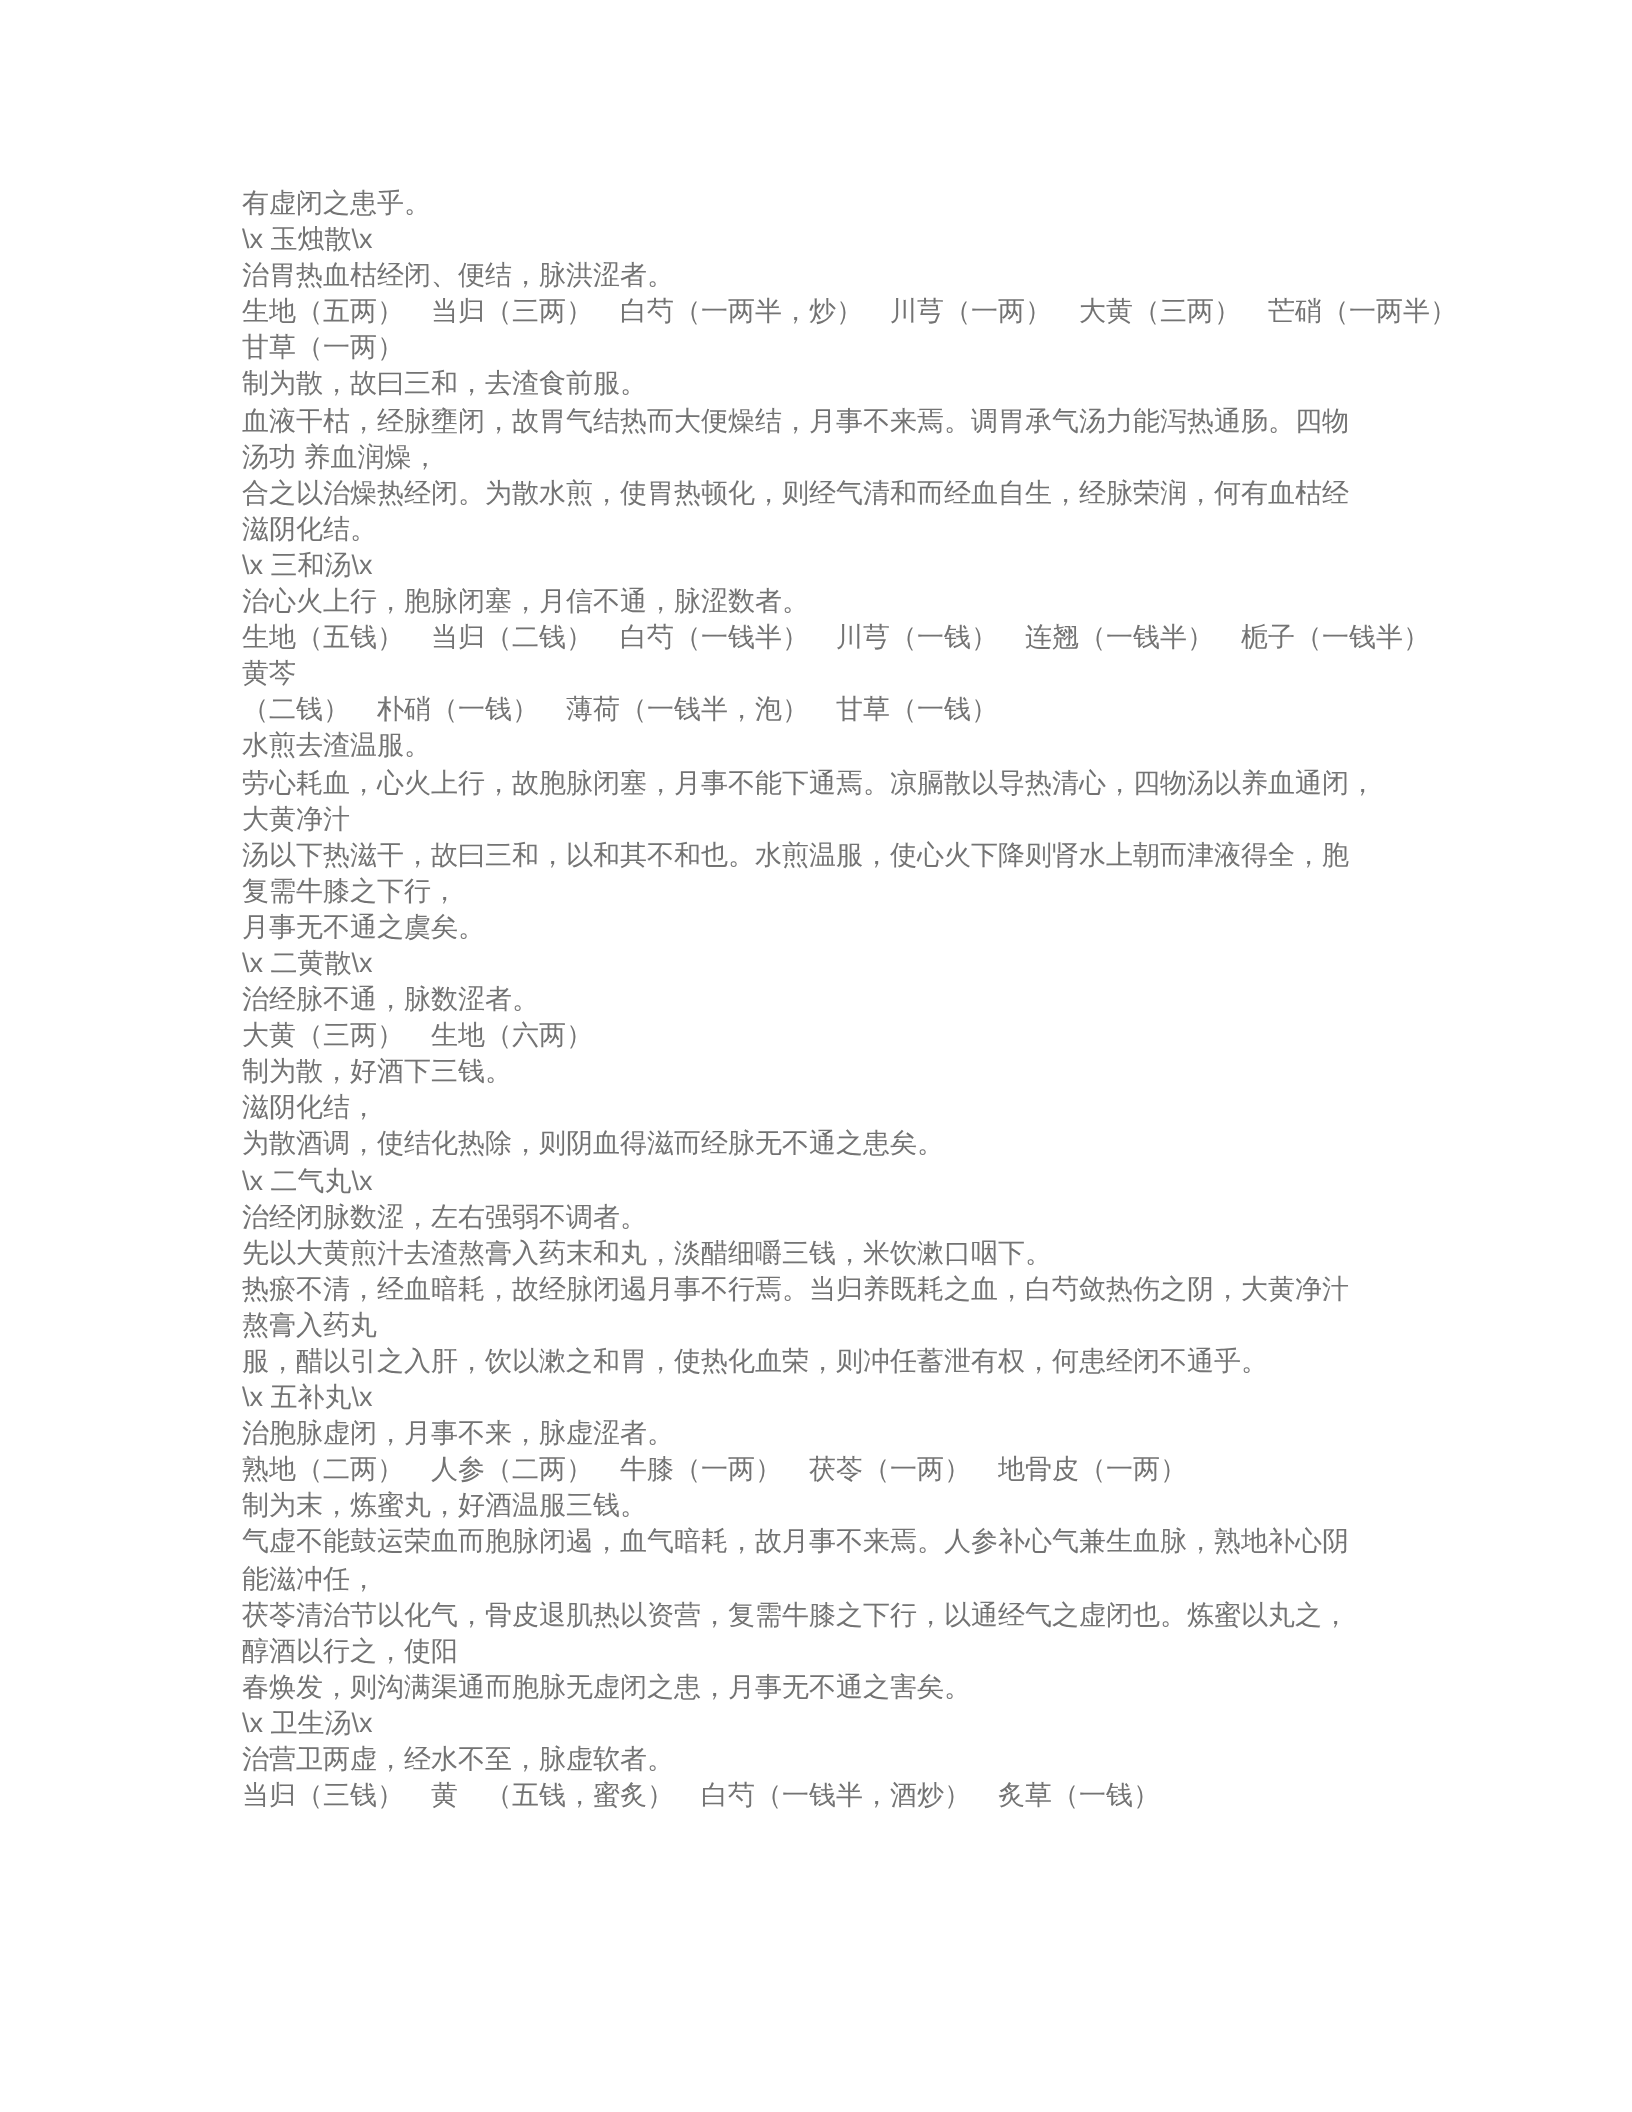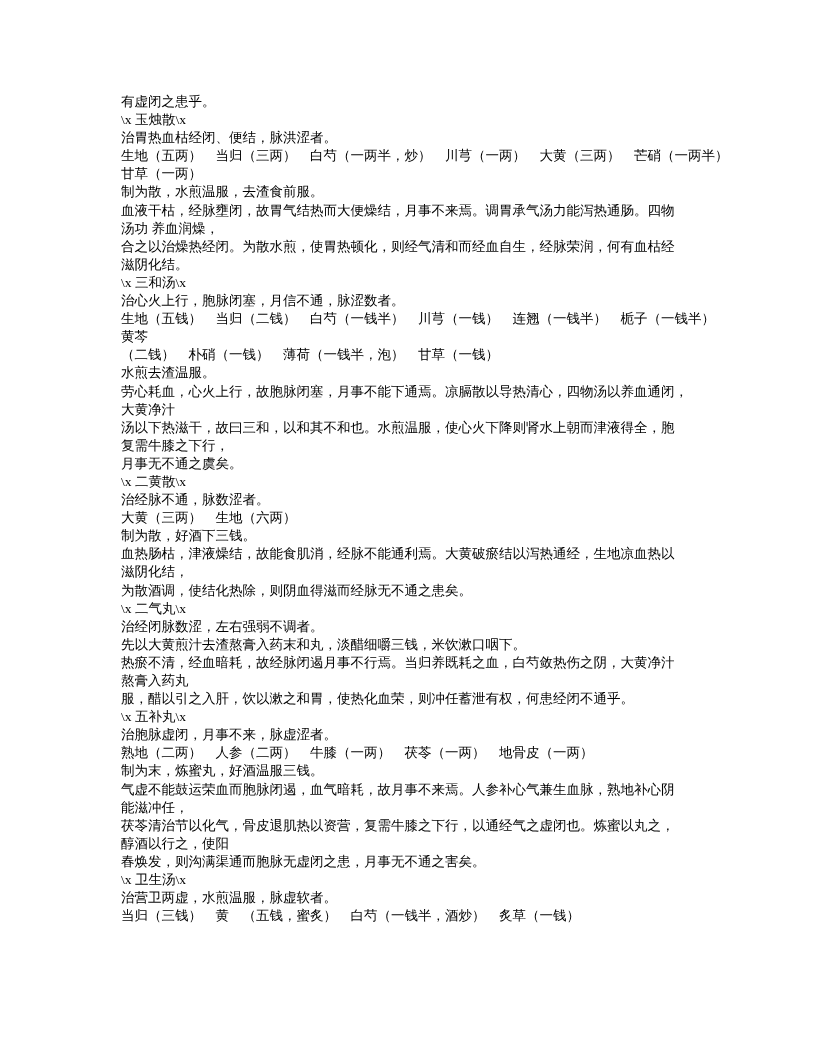--- a/index.html
+++ b/index.html
@@ -2,70 +2,69 @@
 <html><head>
 <meta charset="utf-8">
 <style>
   html, body { margin: 0; padding: 0; background: #ffffff; }
   body { width: 816px; height: 1056px; position: relative; overflow: hidden; }
   .page {
     position: absolute;
     left: 121px;
     top: 93px;
     width: 590px;
-    font-family: Liberation Serif, serif;
+    font-family: Liberation Sans, sans-serif;
     font-size: 13.5px;
     line-height: 18.1px;
-    color: #000000;
+    color: #737373;
   }
   .line { white-space: pre; margin: 0; height: 18.1px; }
 </style>
 </head>
 <body>
 
 <div class="page">
   <p class="line">有虚闭之患乎。</p>
   <p class="line">\x 玉烛散\x</p>
   <p class="line">治胃热血枯经闭、便结，脉洪涩者。</p>
   <p class="line">生地（五两）　当归（三两）　白芍（一两半，炒）　川芎（一两）　大黄（三两）　芒硝（一两半）</p>
   <p class="line">甘草（一两）</p>
-  <p class="line">制为散，水煎温服，去渣食前服。</p>
+  <p class="line">制为散，故曰三和，去渣食前服。</p>
   <p class="line">血液干枯，经脉壅闭，故胃气结热而大便燥结，月事不来焉。调胃承气汤力能泻热通肠。四物</p>
   <p class="line">汤功 养血润燥，</p>
   <p class="line">合之以治燥热经闭。为散水煎，使胃热顿化，则经气清和而经血自生，经脉荣润，何有血枯经</p>
   <p class="line">滋阴化结。</p>
   <p class="line">\x 三和汤\x</p>
   <p class="line">治心火上行，胞脉闭塞，月信不通，脉涩数者。</p>
   <p class="line">生地（五钱）　当归（二钱）　白芍（一钱半）　川芎（一钱）　连翘（一钱半）　栀子（一钱半）</p>
   <p class="line">黄芩</p>
   <p class="line">（二钱）　朴硝（一钱）　薄荷（一钱半，泡）　甘草（一钱）</p>
   <p class="line">水煎去渣温服。</p>
   <p class="line">劳心耗血，心火上行，故胞脉闭塞，月事不能下通焉。凉膈散以导热清心，四物汤以养血通闭，</p>
   <p class="line">大黄净汁</p>
   <p class="line">汤以下热滋干，故曰三和，以和其不和也。水煎温服，使心火下降则肾水上朝而津液得全，胞</p>
   <p class="line">复需牛膝之下行，</p>
   <p class="line">月事无不通之虞矣。</p>
   <p class="line">\x 二黄散\x</p>
   <p class="line">治经脉不通，脉数涩者。</p>
   <p class="line">大黄（三两）　生地（六两）</p>
   <p class="line">制为散，好酒下三钱。</p>
-  <p class="line">血热肠枯，津液燥结，故能食肌消，经脉不能通利焉。大黄破瘀结以泻热通经，生地凉血热以</p>
   <p class="line">滋阴化结，</p>
   <p class="line">为散酒调，使结化热除，则阴血得滋而经脉无不通之患矣。</p>
   <p class="line">\x 二气丸\x</p>
   <p class="line">治经闭脉数涩，左右强弱不调者。</p>
   <p class="line">先以大黄煎汁去渣熬膏入药末和丸，淡醋细嚼三钱，米饮漱口咽下。</p>
   <p class="line">热瘀不清，经血暗耗，故经脉闭遏月事不行焉。当归养既耗之血，白芍敛热伤之阴，大黄净汁</p>
   <p class="line">熬膏入药丸</p>
   <p class="line">服，醋以引之入肝，饮以漱之和胃，使热化血荣，则冲任蓄泄有权，何患经闭不通乎。</p>
   <p class="line">\x 五补丸\x</p>
   <p class="line">治胞脉虚闭，月事不来，脉虚涩者。</p>
   <p class="line">熟地（二两）　人参（二两）　牛膝（一两）　茯苓（一两）　地骨皮（一两）</p>
   <p class="line">制为末，炼蜜丸，好酒温服三钱。</p>
   <p class="line">气虚不能鼓运荣血而胞脉闭遏，血气暗耗，故月事不来焉。人参补心气兼生血脉，熟地补心阴</p>
   <p class="line">能滋冲任，</p>
   <p class="line">茯苓清治节以化气，骨皮退肌热以资营，复需牛膝之下行，以通经气之虚闭也。炼蜜以丸之，</p>
   <p class="line">醇酒以行之，使阳</p>
   <p class="line">春焕发，则沟满渠通而胞脉无虚闭之患，月事无不通之害矣。</p>
   <p class="line">\x 卫生汤\x</p>
-  <p class="line">治营卫两虚，水煎温服，脉虚软者。</p>
+  <p class="line">治营卫两虚，经水不至，脉虚软者。</p>
   <p class="line">当归（三钱）　黄　（五钱，蜜炙）　白芍（一钱半，酒炒）　炙草（一钱）</p>
 </div>
 
 </body></html>

